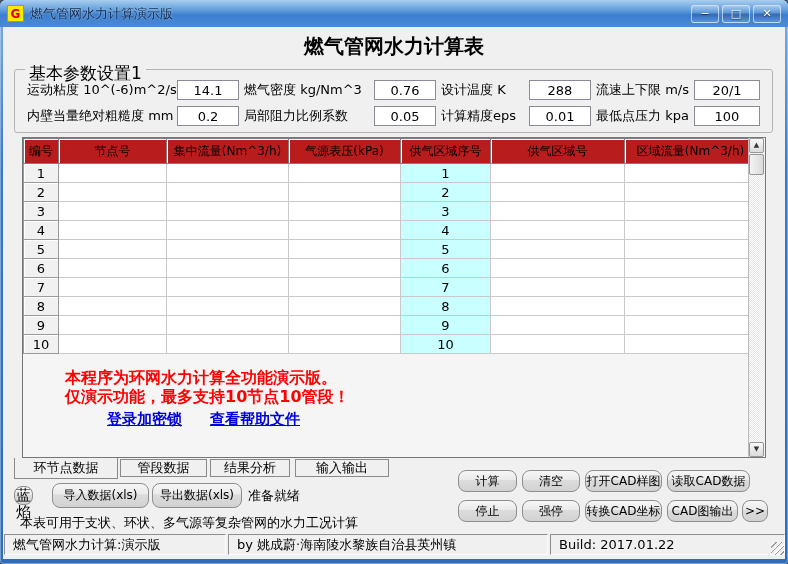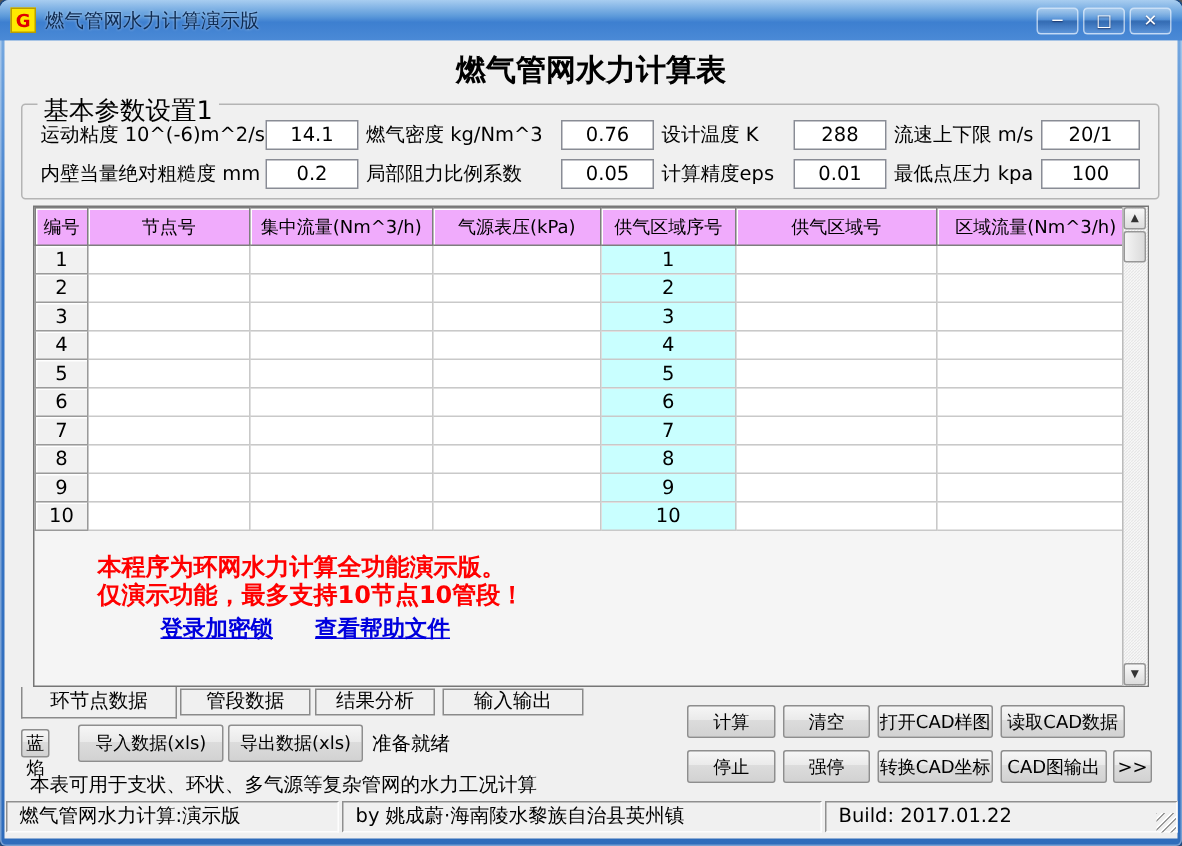--- a/index.html
+++ b/index.html
@@ -23,21 +23,21 @@
   .plabel{font-size:13px;color:#000;white-space:nowrap;}
   .plabel.c1{width:150px;}
   .plabel.c2{width:130px;}
   .plabel.c3{width:88px;}
   .plabel.c4{width:98px;}
   .pinput{width:62px;height:20px;border:1px solid #898c95;background:#fff;font-size:13px;text-align:center;font-family:"DejaVu Sans",sans-serif;box-sizing:border-box;padding:0;}
   .pinput.wide{width:66px;}
   
   .grid-wrap{position:absolute;left:22px;top:137px;width:744px;height:321px;border:1px solid #767676;box-sizing:border-box;background:#f5f5f5;}
   table.grid{border-collapse:collapse;table-layout:fixed;width:726px;}
-  table.grid th{background:#f0abfc;border:1px solid #7e7e7e;box-shadow:inset 1px 1px 0 #fff;height:24px;font-size:12px;font-weight:normal;text-align:center;padding:0;overflow:hidden;white-space:nowrap;}
+  table.grid th{background:#b91c1c;border:1px solid #7e7e7e;box-shadow:inset 1px 1px 0 #fff;height:24px;font-size:12px;font-weight:normal;text-align:center;padding:0;overflow:hidden;white-space:nowrap;}
   table.grid td{background:#fff;border:1px solid #c9c9c9;height:18px;font-size:13px;text-align:center;padding:0;overflow:hidden;}
   table.grid td.c0{background:#f1f1f1;border:1px solid #9a9a9a;box-shadow:inset 1px 1px 0 #fff;}
   table.grid td.c4{background:var(--cell_highlight,#c9ffff);}
   .w0{width:34px;}.w1{width:107px;}.w2{width:121px;}.w3{width:111px;}.w4{width:89px;}.w5{width:133px;}.w6{width:131px;}
   
   .vscroll{position:absolute;top:0;right:0;bottom:0;width:16px;border-left:1px solid #bbb;background-color:#e6e6e6;background-image:linear-gradient(45deg,#fdfdfd 25%,transparent 25%,transparent 75%,#fdfdfd 75%),linear-gradient(45deg,#fdfdfd 25%,transparent 25%,transparent 75%,#fdfdfd 75%);background-size:2px 2px;background-position:0 0,1px 1px;}
   .sb-btn{position:absolute;left:0;width:15px;height:15px;background:linear-gradient(#f8f8f8,#dcdcdc);border:1px solid #979797;border-radius:2px;box-sizing:border-box;font-size:7px;line-height:13px;text-align:center;color:#333;}
   .sb-up{top:0;}
   .sb-down{bottom:0;}
   .sb-thumb{position:absolute;left:0;top:16px;width:15px;height:21px;background:linear-gradient(90deg,#f4f4f4,#dadada);border:1px solid #979797;border-radius:2px;box-sizing:border-box;}
@@ -45,32 +45,32 @@
   .demo-notice{position:absolute;left:42px;top:230px;font-size:16px;font-weight:bold;color:var(--demo_red,#ff0000);line-height:19px;white-space:nowrap;}
   .link-row{position:absolute;left:84px;top:272px;display:flex;gap:28px;}
   .link{font-size:15px;font-weight:bold;color:var(--link_blue,#0000dd);text-decoration:underline;cursor:pointer;white-space:nowrap;}
   
   .tab{position:absolute;font-size:13px;text-align:center;background:var(--client_bg,#f0f0f0);box-sizing:border-box;color:#000;cursor:default;}
   .tab.active{left:14px;top:458px;width:104px;height:21px;line-height:20px;border:1px solid #8a8a8a;border-top:none;z-index:2;}
   .tab.t2{left:120px;top:459px;width:87px;height:18px;line-height:16px;border:1px solid #8a8a8a;}
   .tab.t3{left:210px;top:459px;width:80px;height:18px;line-height:16px;border:1px solid #8a8a8a;}
   .tab.t4{left:295px;top:459px;width:94px;height:18px;line-height:16px;border:1px solid #8a8a8a;}
   
-  .btn{position:absolute;background:linear-gradient(#f6f6f6,#eaeaea 45%,#dcdcdc 46%,#d2d2d2);border:1px solid #8e8e8e;border-radius:2px;box-sizing:border-box;font-size:12px;font-family:"DejaVu Sans",sans-serif;color:#000;text-align:center;padding:0;cursor:default;}
+  .btn{position:absolute;background:linear-gradient(#f6f6f6,#eaeaea 45%,#dcdcdc 46%,#d2d2d2);border:1px solid #8e8e8e;border-radius:8px;box-sizing:border-box;font-size:12px;font-family:"DejaVu Sans",sans-serif;color:#000;text-align:center;padding:0;cursor:default;}
   .h22{height:22px;line-height:20px;}
   .b-calc{left:458px;top:470px;width:59px;}
   .b-clear{left:522px;top:470px;width:58px;}
   .b-cadopen{left:585px;top:470px;width:77px;}
   .b-cadread{left:667px;top:470px;width:83px;}
   .b-stop{left:458px;top:500px;width:59px;}
   .b-force{left:522px;top:500px;width:58px;}
   .b-cadconv{left:585px;top:500px;width:77px;}
   .b-cadout{left:667px;top:500px;width:71px;}
   .b-more{left:742px;top:500px;width:26px;}
-  .b-brand{left:14px;top:486px;width:19px;height:19px;line-height:17px;font-size:12px;}
+  .b-brand{left:14px;top:486px;width:19px;height:19px;line-height:17px;font-size:15px;}
   .b-import{left:52px;top:483px;width:97px;height:25px;line-height:23px;}
   .b-export{left:152px;top:483px;width:90px;height:25px;line-height:23px;}
   .ready-text{position:absolute;left:248px;top:487px;font-size:13px;color:#000;}
   .note-text{position:absolute;left:20px;top:514px;font-size:13px;color:#000;}
   
   .statusbar{position:absolute;left:4px;top:534px;width:781px;height:22px;}
   .spanel{position:absolute;top:0;height:21px;background:var(--client_bg,#f0f0f0);border:1px solid;border-color:#8f8f8f #fdfdfd #fdfdfd #8f8f8f;box-sizing:border-box;font-size:13px;line-height:19px;padding-left:8px;white-space:nowrap;overflow:hidden;color:#000;}
   .sp1{left:0;width:222px;}
   .sp2{left:224px;width:320px;}
   .sp3{left:546px;width:235px;}

